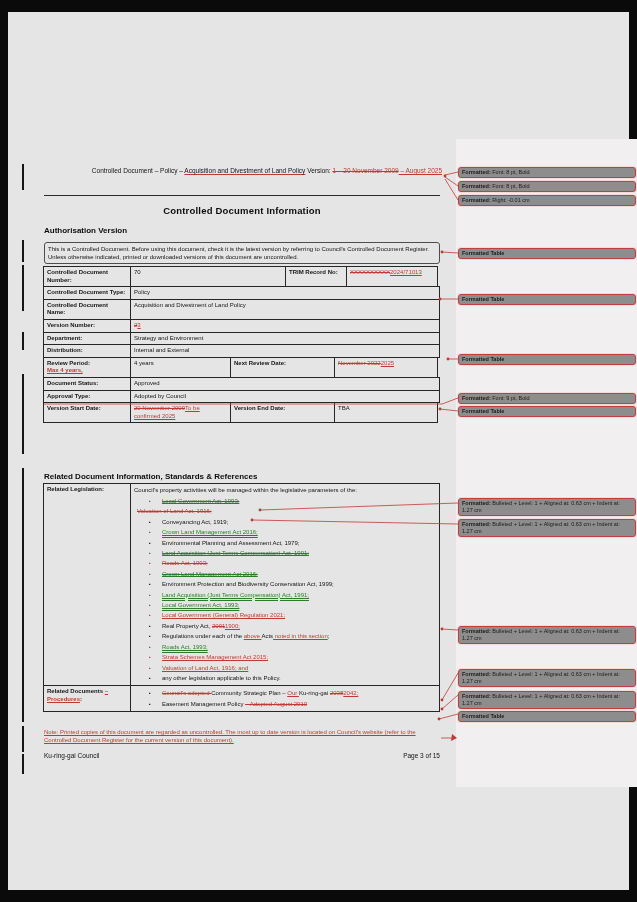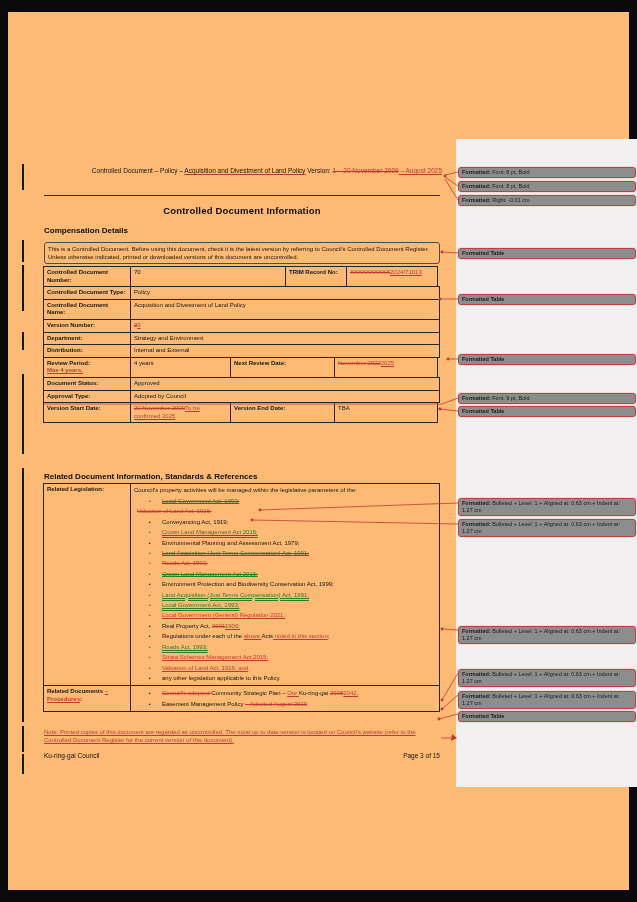--- a/index.html
+++ b/index.html
@@ -1,18 +1,18 @@
 <!DOCTYPE html>
 <html><head>
 <meta charset="utf-8">
 <style>
   html,body{margin:0;padding:0;background:#000;}
   .screen{position:relative;width:637px;height:902px;background:#0a0a0a;overflow:hidden;
           font-family:"Liberation Sans",sans-serif;}
-  .canvas{position:absolute;left:8px;top:12px;width:621px;height:878px;background:#fdba74;}
+  .canvas{position:absolute;left:8px;top:12px;width:621px;height:878px;background:#e5e5e5;}
   .markup-pane{position:absolute;left:448px;top:127px;width:181px;height:648px;background:#f1eff0;}
 
   
   .hdr{position:absolute;left:36px;top:154px;width:398px;font-size:6.5px;line-height:9px;
        color:#141414;text-align:justify;text-align-last:right;}
   .hdr-rule{position:absolute;left:36px;top:183px;width:396px;height:1px;background:#2a2a2a;}
   .title{position:absolute;left:36px;top:193px;width:396px;text-align:center;
          font-size:9.5px;font-weight:bold;color:#0d0d0d;letter-spacing:.2px;}
   .h2{position:absolute;font-size:8px;font-weight:bold;color:#0d0d0d;}
   .intro-box{position:absolute;left:36px;top:230px;width:388px;border:1px solid #4d4d4d;
@@ -55,21 +55,21 @@
 
 <div class="screen">
   <div class="canvas">
 
     <div class="markup-pane"></div>
 
     <div class="hdr" id="doc-header"><span class="sg-norm">Controlled Document – Policy – </span><span class="sg-fmt">Acquisition and Divestment of Land Policy</span><span class="sg-norm">   Version: </span><span class="sg-del">1 – 20 November 2009</span><span class="sg-ins"> – August 2025</span></div>
     <div class="hdr-rule"></div>
 
     <div class="title">Controlled Document Information</div>
-    <div class="h2" style="left:36px;top:214px;">Compensation Details</div>
+    <div class="h2" style="left:36px;top:214px;">Authorisation Version</div>
 
     <div class="intro-box">This is a Controlled Document. Before using this document, check it is the latest version by referring to Council's Controlled Document Register. Unless otherwise indicated, printed or downloaded versions of this document are uncontrolled.</div>
 
     <div class="tbl" id="auth-table" style="top:255px;">
         <div class="trow">
           <div class="tc lab" style="width: 88px;">Controlled Document Number:</div>
           <div class="tc" style="width: 156px;"><span class="sg-norm">70</span></div>
           <div class="tc lab" style="width: 62px;">TRIM Record No:</div>
           <div class="tc" style="width: 92px;"><span class="sg-del">XXXXXXXXXX</span><span class="sg-ins">2024/71013</span></div>
         </div>

